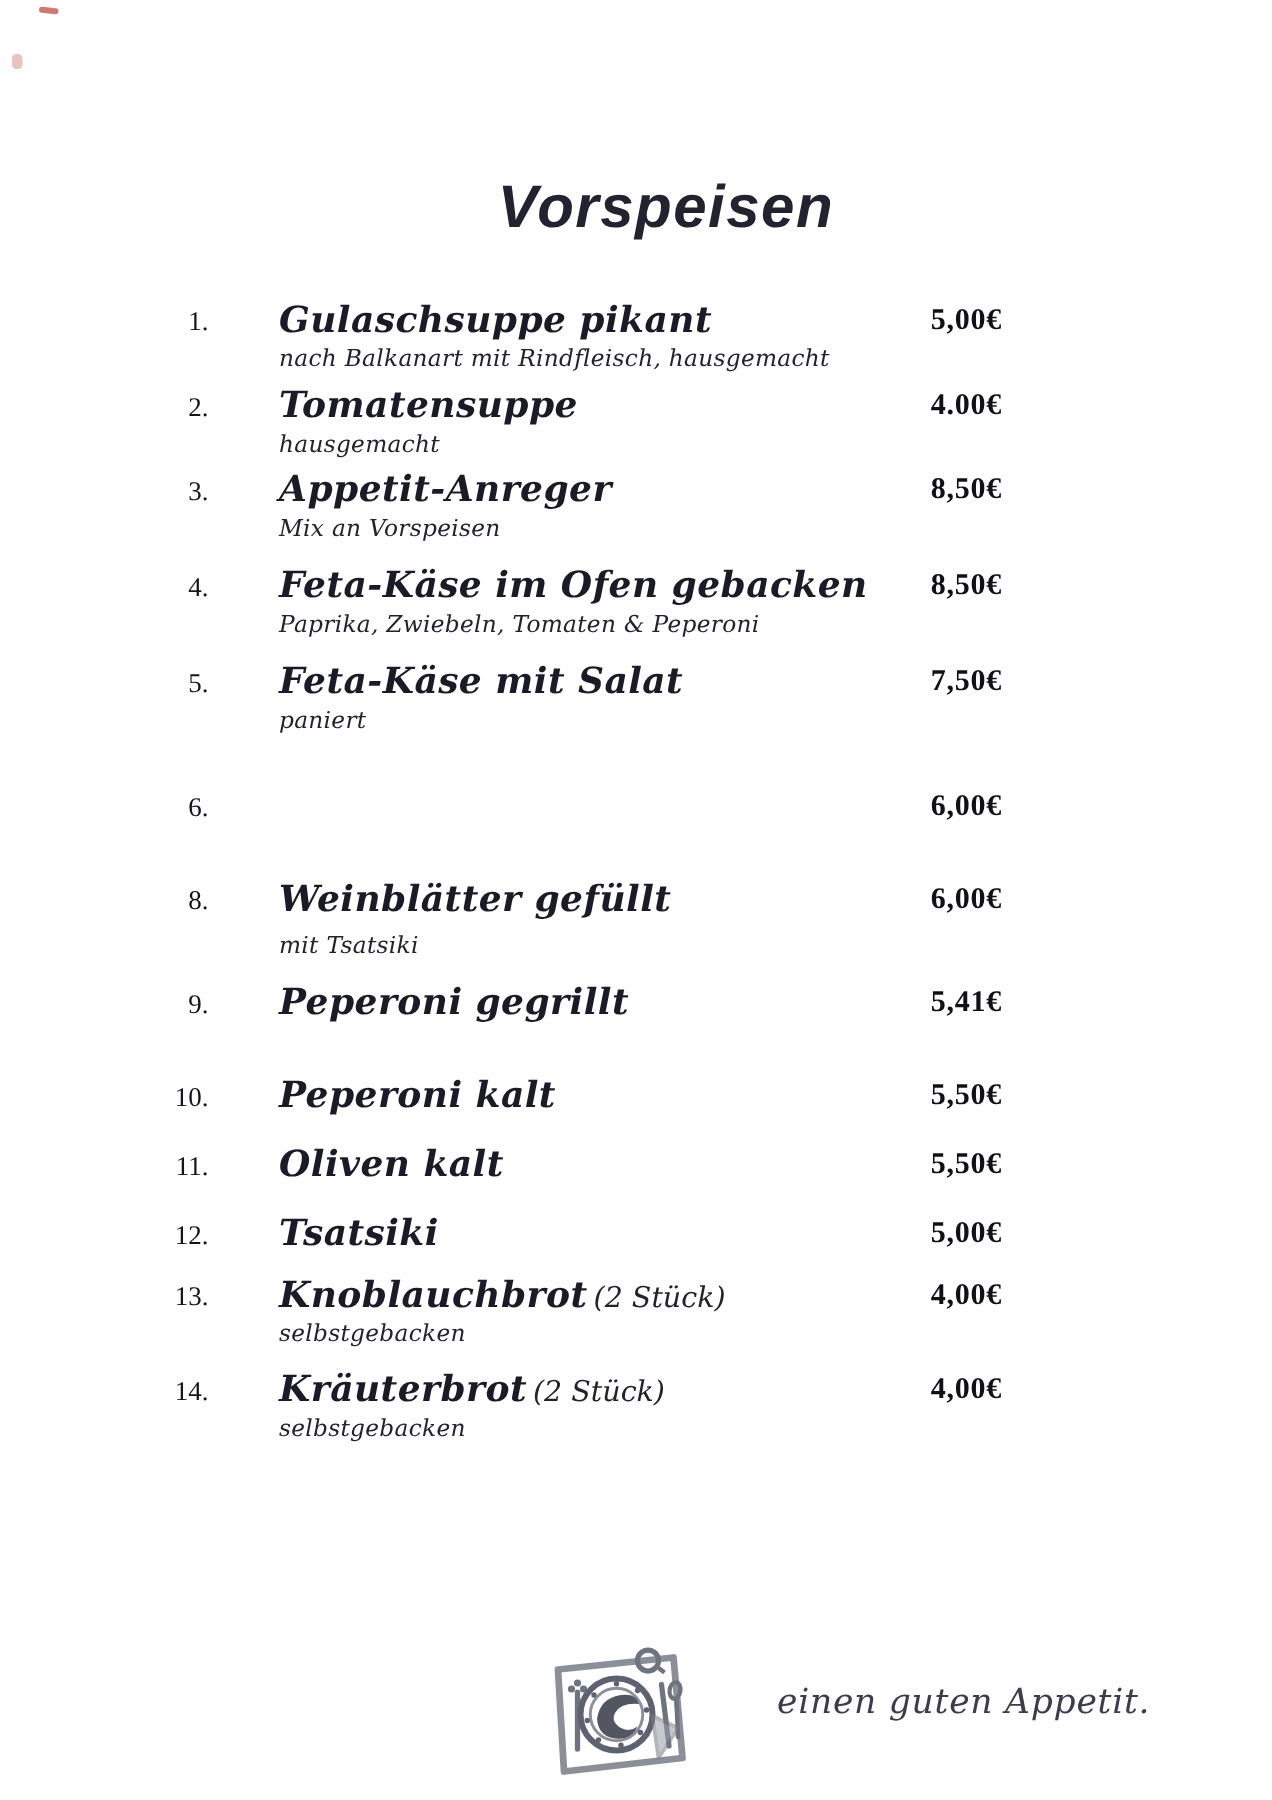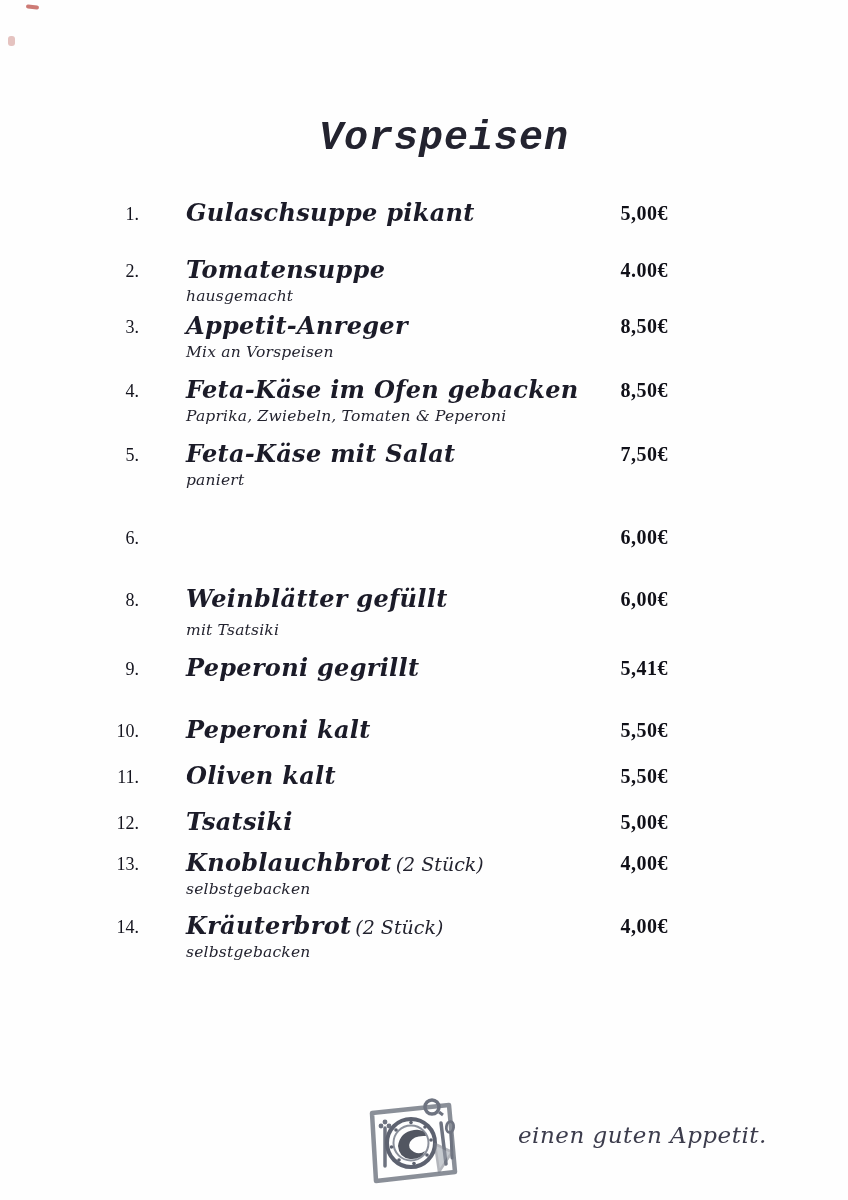--- a/index.html
+++ b/index.html
@@ -14,21 +14,21 @@
   .page{
     position:absolute;inset:0;
     background:#fefefe;
   }
   
   .menu-title{
     position:absolute;
     top:116px;left:0;width:848px;
     padding-left:40px;box-sizing:border-box;
     text-align:center;
-    font-family:Liberation Mono, monospace;
+    font-family:Liberation Sans, sans-serif;
     font-style:italic;
     font-weight:600;
     font-size:40px;
     letter-spacing:1px;
     color:#23232f;
   }
   
   .row{position:absolute;left:0;width:848px;height:60px;}
   .num{
     position:absolute;left:0;top:6px;width:139px;
@@ -92,20 +92,21 @@
 
   <div class="artifact-1"></div>
   <div class="artifact-2"></div>
 
   <div class="menu-title">Vorspeisen</div>
 
   <div class="row" style="top:198px">
     <span class="num">1.</span>
     <div class="body">
       <div class="name-line"><span class="name">Gulaschsuppe pikant</span></div>
+      <div class="desc">nach Balkanart mit Rindfleisch, hausgemacht</div>
     </div>
     <span class="price">5,00€</span>
   </div>
 
   <div class="row" style="top:255px">
     <span class="num">2.</span>
     <div class="body">
       <div class="name-line"><span class="name">Tomatensuppe</span></div>
       <div class="desc">hausgemacht</div>
     </div>

